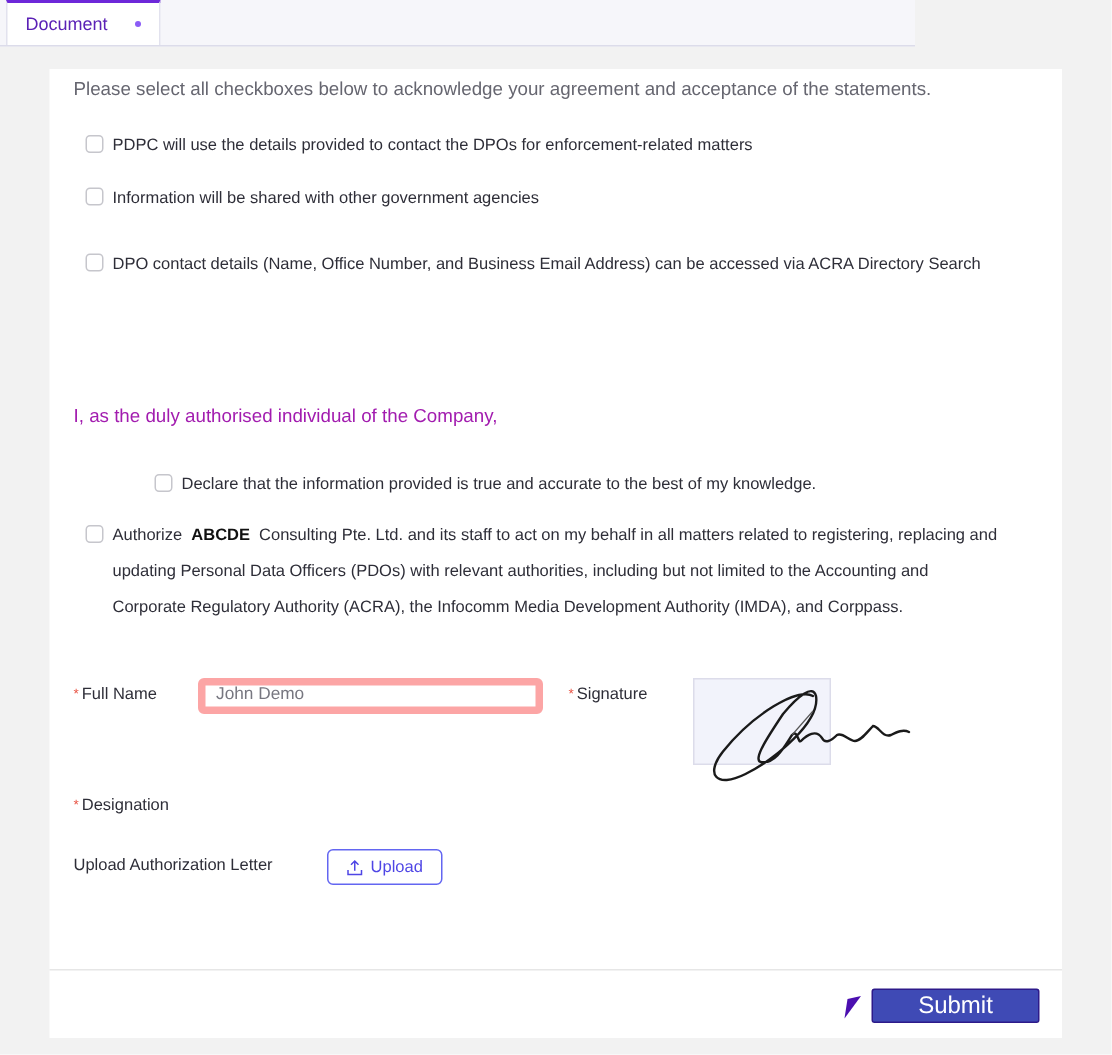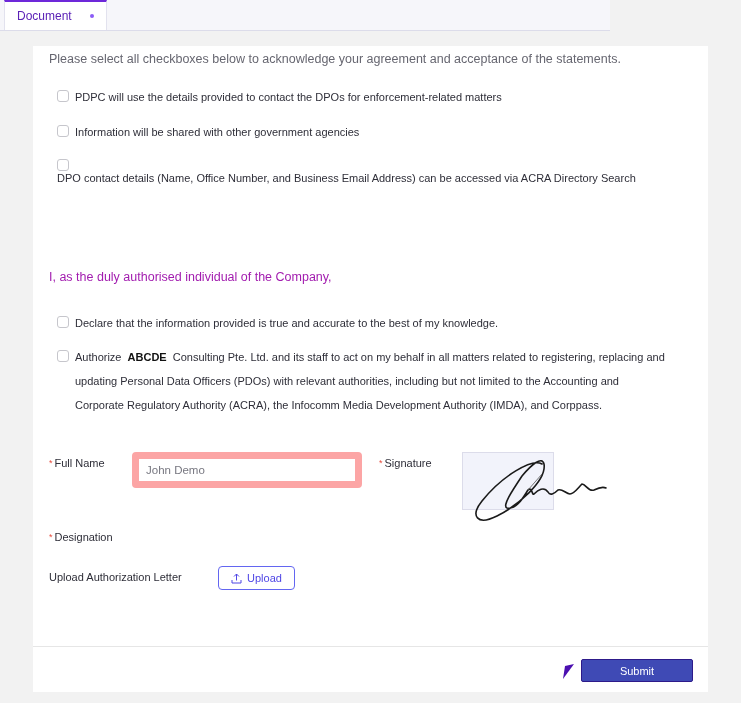--- a/index.html
+++ b/index.html
@@ -63,41 +63,41 @@
     position: absolute; left: 16px; top: 224px;
     font-size: 12.5px; color: #a21caf;
   }
   .auth-text { line-height: 24px; white-space: nowrap; margin-top: -5px; }
   .auth-text b { color: #111; font-weight: bold; margin: 0 3px; }
   .label {
     position: absolute; font-size: 11px; color: #2e2e38; white-space: nowrap;
   }
   .req { color: #e74c3c; font-size: 9px; margin-right: 2px; position: relative; top: -1px; }
   .input {
-    position: absolute; width: 230px; height: 36px;
-    border: 7px solid #fca5a5; border-radius: 4px; background: #fff;
+    position: absolute; width: 230px; height: 24px;
+    border: 5px solid #fca5a5; border-radius: 4px; background: #fff;
     font-size: 11.5px; color: #777780;
-    padding-left: 7px; display: flex; align-items: center;
+    padding-left: 7px; display: flex; 
   }
   .sig-box {
     position: absolute; left: 429px; top: 406px; width: 92px; height: 58px;
     background: #f2f3fb; border: 1px solid #dcdcea;
   }
   .sig-svg { position: absolute; left: 429px; top: 400px; overflow: visible; }
   .upload-btn {
     position: absolute; left: 185px; top: 520px; width: 77px; height: 24px;
     border: 1px solid #6366f1; border-radius: 4px; background: #fff;
     color: #4f46e5; font-size: 11px;
     display: flex; align-items: center; justify-content: center; gap: 5px;
     cursor: pointer;
   }
   .submit-btn {
     position: absolute; left: 548px; top: 12px; width: 112px; height: 23px;
     background: #3f4ab5; border: 1px solid #2d1a8a; border-radius: 2px;
-    color: #ffffff; font-size: 11px;
+    color: #ffffff; font-size: 16px;
     display: flex; align-items: center; justify-content: center;
     cursor: pointer;
   }
   .cursor { position: absolute; left: 527px; top: 15px; }
 </style>
 </head>
 <body>
 
 <div class="tabbar">
   <div class="tab">
@@ -110,28 +110,28 @@
   <div class="intro">Please select all checkboxes below to acknowledge your agreement and acceptance of the statements.</div>
 
   <div class="cb-row" style="top:44px;">
     <span class="cb"></span>
     <span class="cb-text">PDPC will use the details provided to contact the DPOs for enforcement-related matters</span>
   </div>
   <div class="cb-row" style="top:79px;">
     <span class="cb"></span>
     <span class="cb-text">Information will be shared with other government agencies</span>
   </div>
-  <div class="cb-row" style="top:113px;flex-direction:column;">
+  <div class="cb-row" style="top:123px;">
     <span class="cb"></span>
     <span class="cb-text">DPO contact details (Name, Office Number, and Business Email Address) can be accessed via ACRA Directory Search</span>
   </div>
 
   <div class="section-sub">I, as the duly authorised individual of the Company,</div>
 
-  <div class="cb-row" style="top:270px;">
+  <div class="cb-row" style="top:270px;margin-left:46px;">
     <span class="cb"></span>
     <span class="cb-text">Declare that the information provided is true and accurate to the best of my knowledge.</span>
   </div>
 
   <div class="cb-row" style="top:304px;">
     <span class="cb"></span>
     <div class="auth-text">
       <div>
         <span>Authorize</span>
         <b>ABCDE</b>

